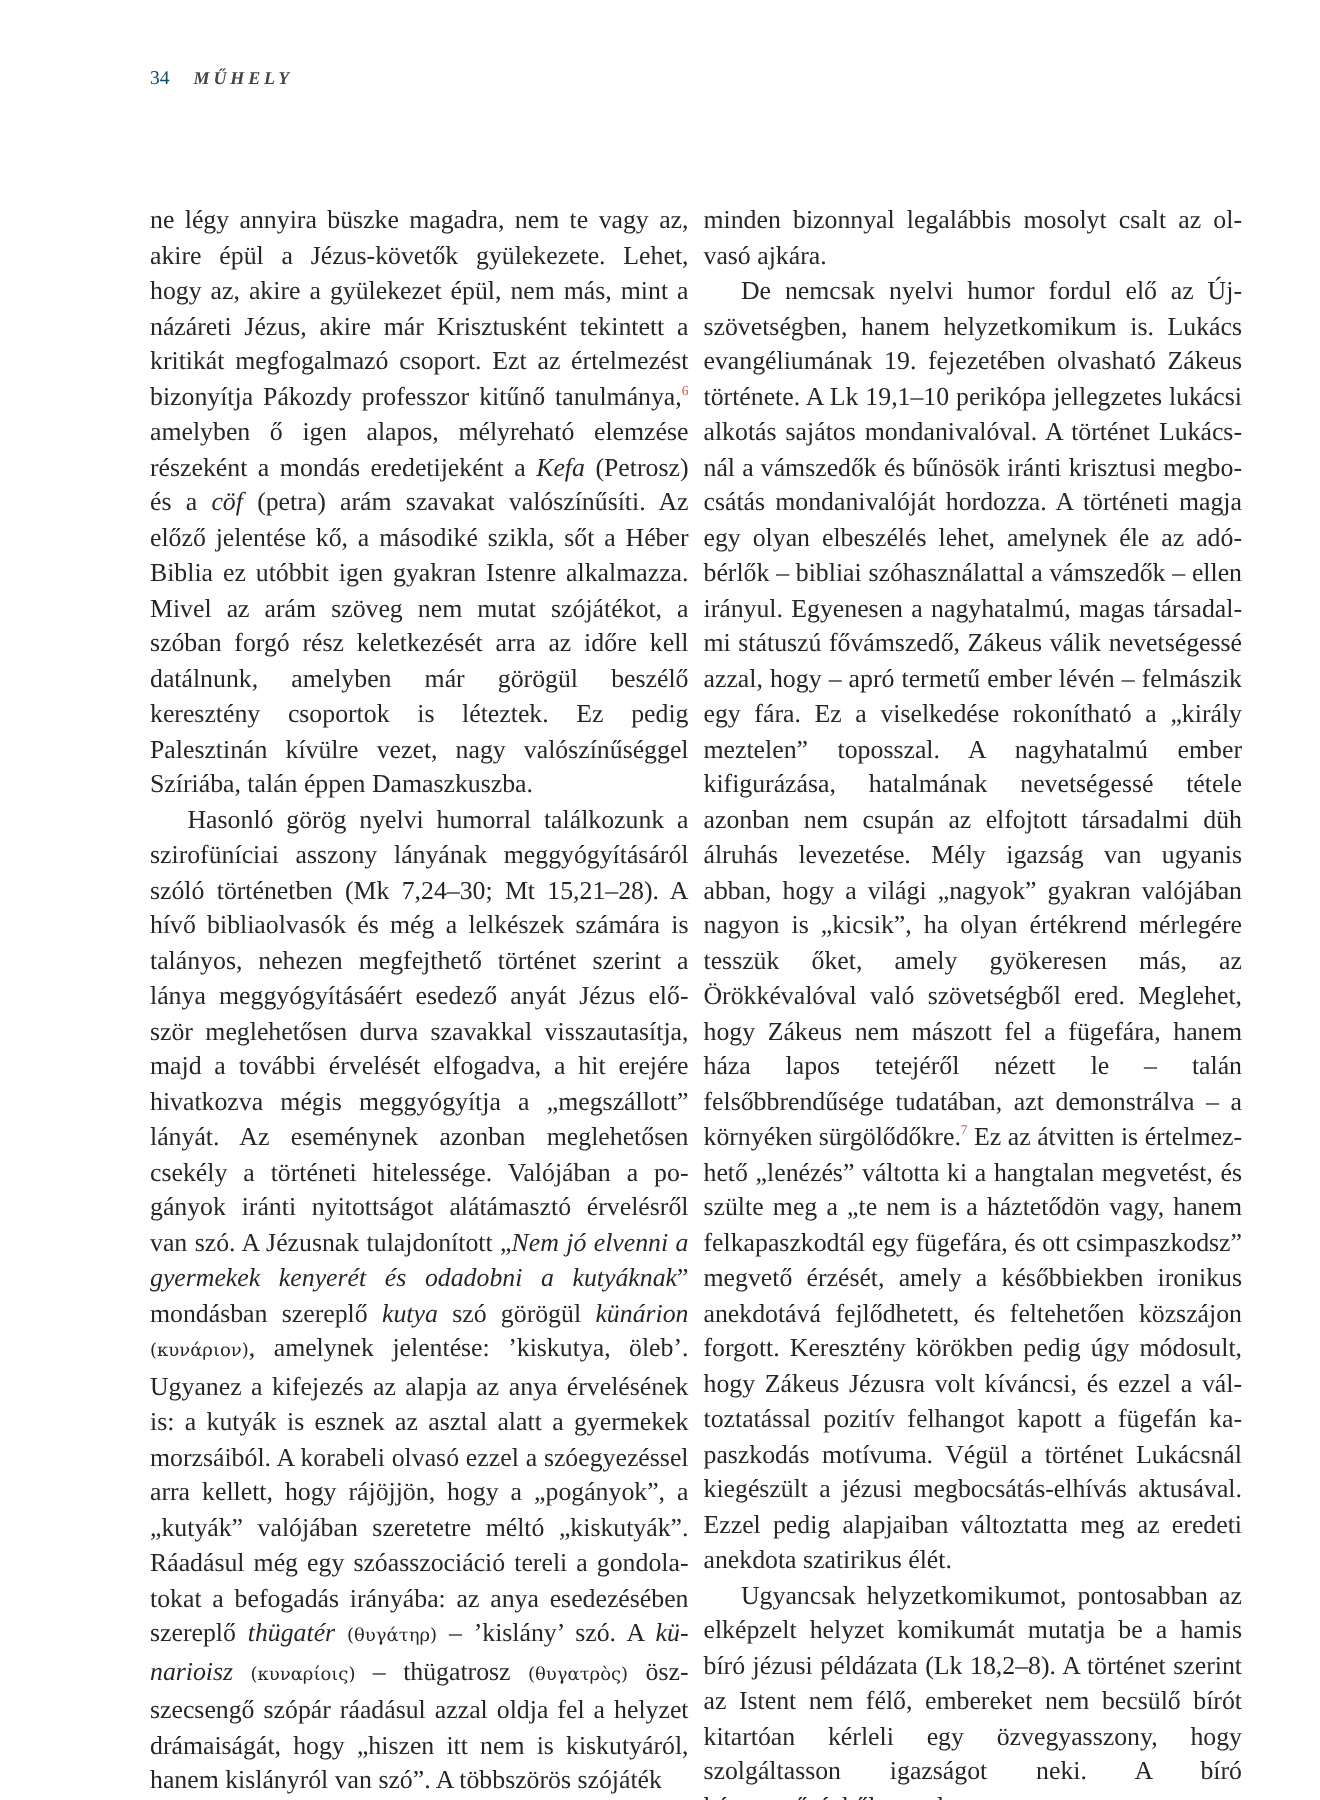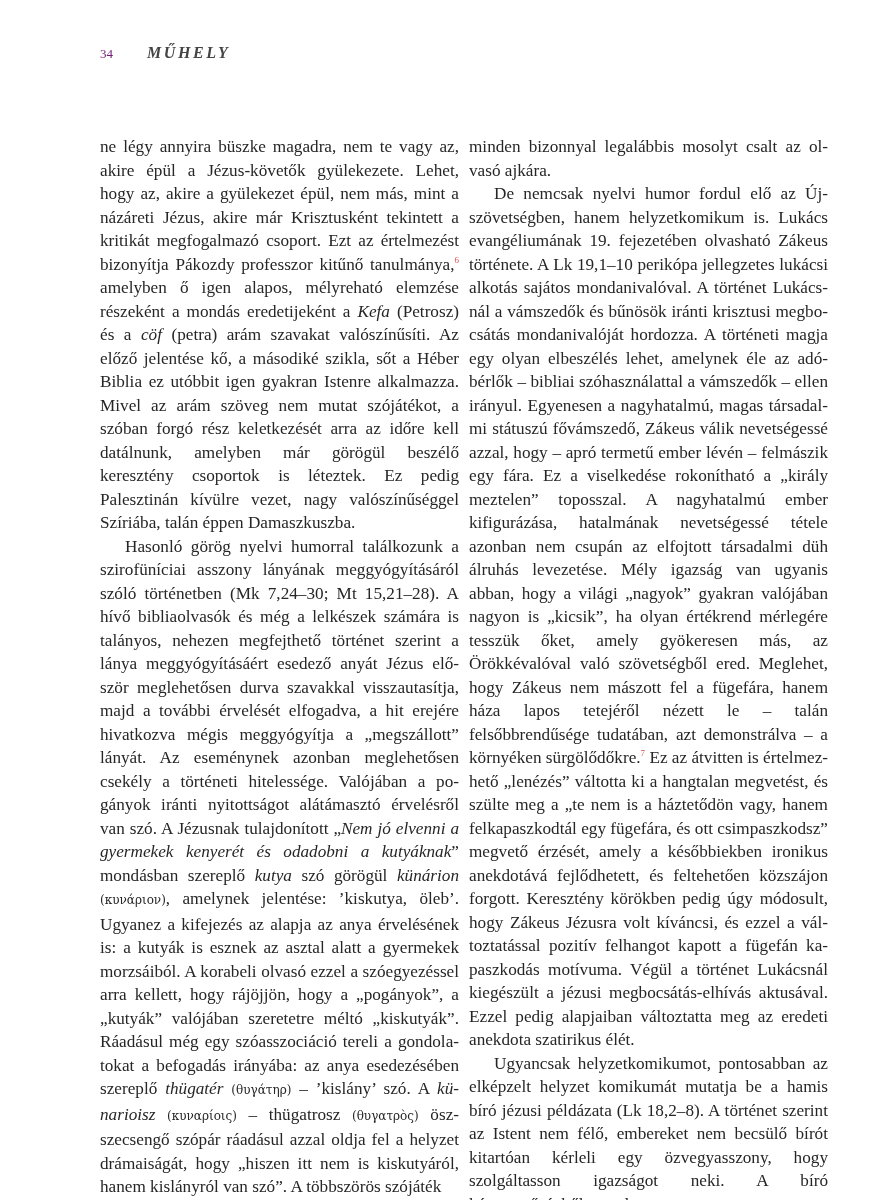--- a/index.html
+++ b/index.html
@@ -1,21 +1,21 @@
 <!DOCTYPE html>
 <html><head>
 <meta charset="utf-8">
 <style>
   html, body { margin: 0; padding: 0; background: #ffffff; }
   body { width: 880px; height: 1200px; position: relative; overflow: hidden;
          font-family: "DejaVu Serif", "Liberation Serif", serif; color: #262626; }
   .header { position: absolute; left: 100px; top: 44px; display: flex; align-items: baseline; }
-  .page-num { font-family: "Liberation Serif", serif; font-size: 13px; color: #701a75; }
+  .page-num { font-family: "Liberation Serif", serif; font-size: 13px; color: #0c4a6e; }
   .section { font-family: "Liberation Serif", serif; font-style: italic; font-weight: bold;
-             font-size: 16px; letter-spacing: 2.6px; margin-left: 34px; color: #444; }
+             font-size: 12px; letter-spacing: 2.6px; margin-left: 16px; color: #444; }
   .col { position: absolute; top: 135px; width: 359px; font-family: "Liberation Serif", serif;
          font-size: 17.2px; line-height: 23.5px; text-align: justify; hyphens: manual; }
   .col-left { left: 100px; }
   .col-right { left: 469px; }
   .col p { margin: 0; }
   .col p.indent { text-indent: 25px; }
   .fn { color: #d9534f; font-size: 9px; vertical-align: super; line-height: 0; }
   .greek { font-family: "DejaVu Serif", serif; font-size: 12px; }
   i { font-style: italic; }
 </style>

